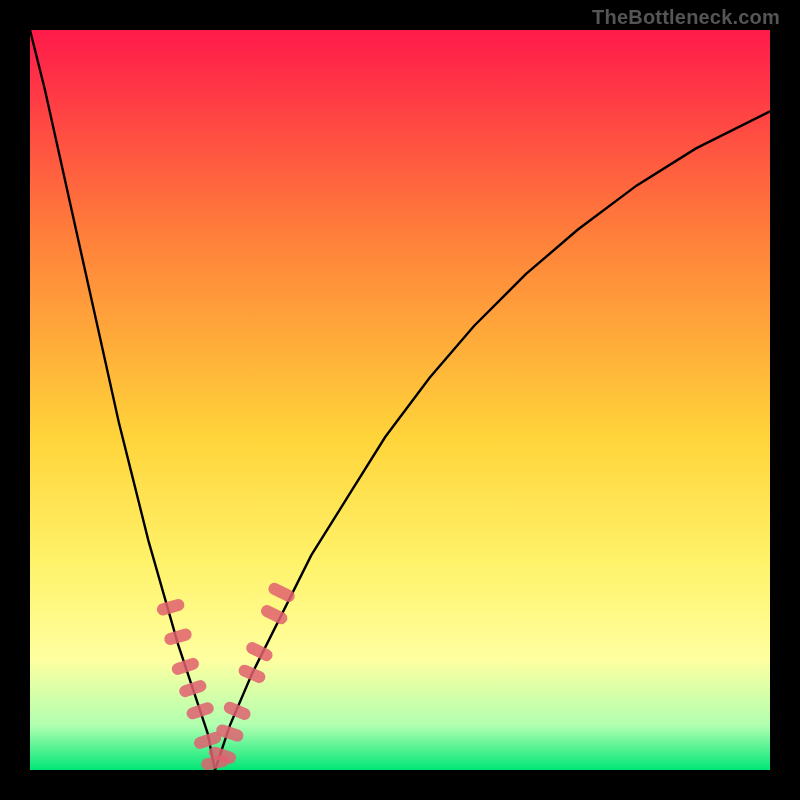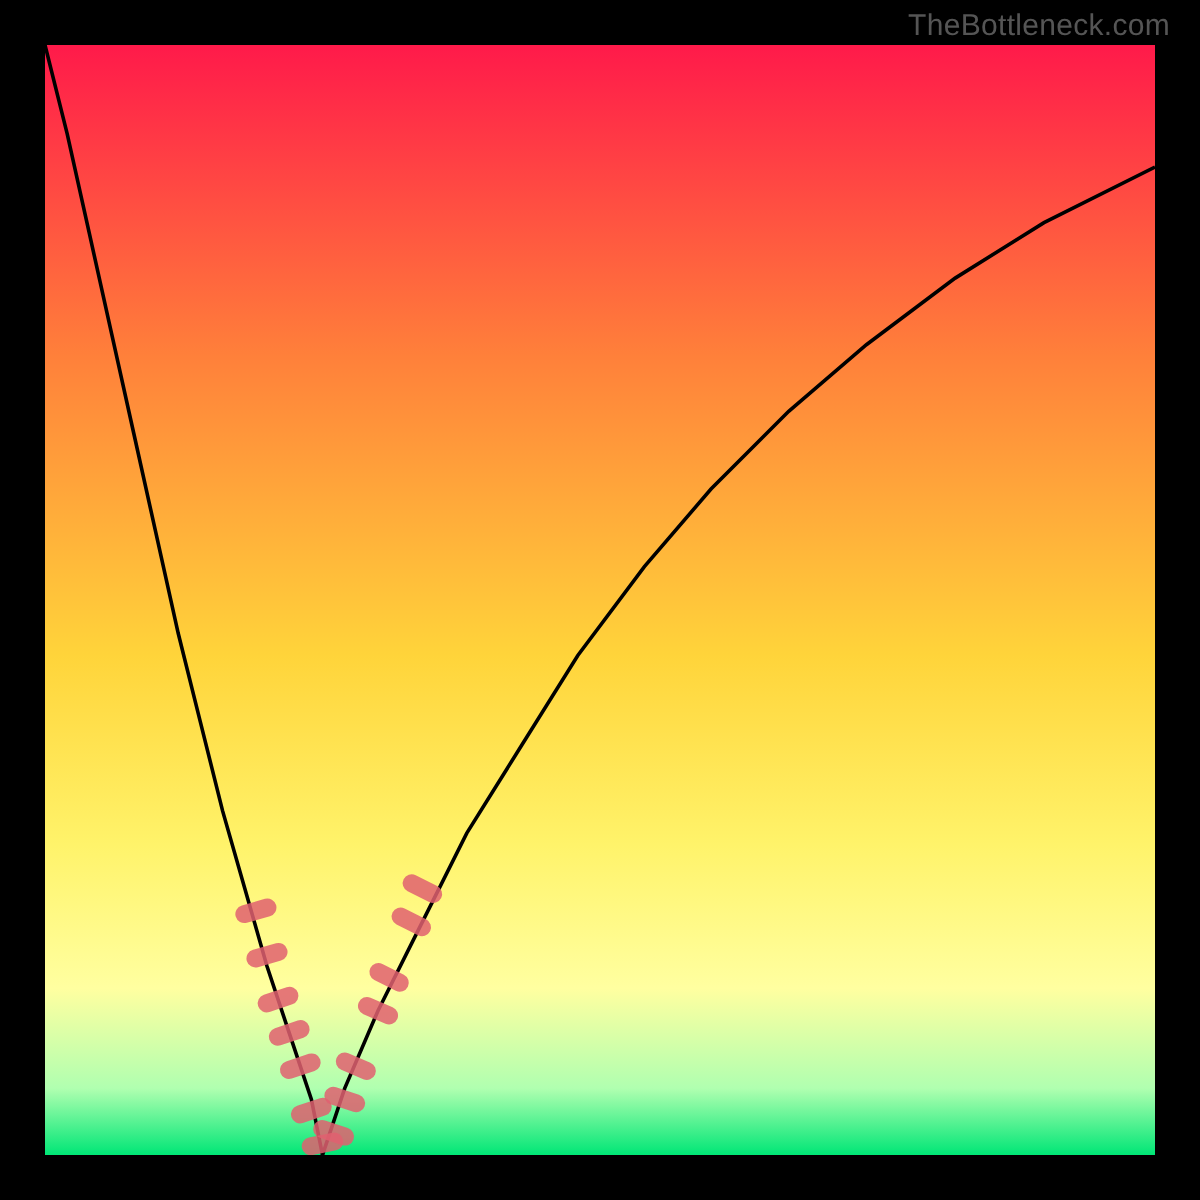--- a/index.html
+++ b/index.html
@@ -26,20 +26,21 @@
     height: 740px;
   }
   .watermark {
     position: absolute;
     top: 6px;
     right: 20px;
     color: #555;
     font-size: 20px;
     letter-spacing: 0.2px;
     pointer-events: none;
+    font-weight: bold;
   }
   svg { display: block; }
 </style>
 </head>
 <body>
 
 <div class="frame">
   <div class="plot-area">
     <svg id="plot-svg" width="740" height="740" viewBox="0 0 740 740">
       <defs>

